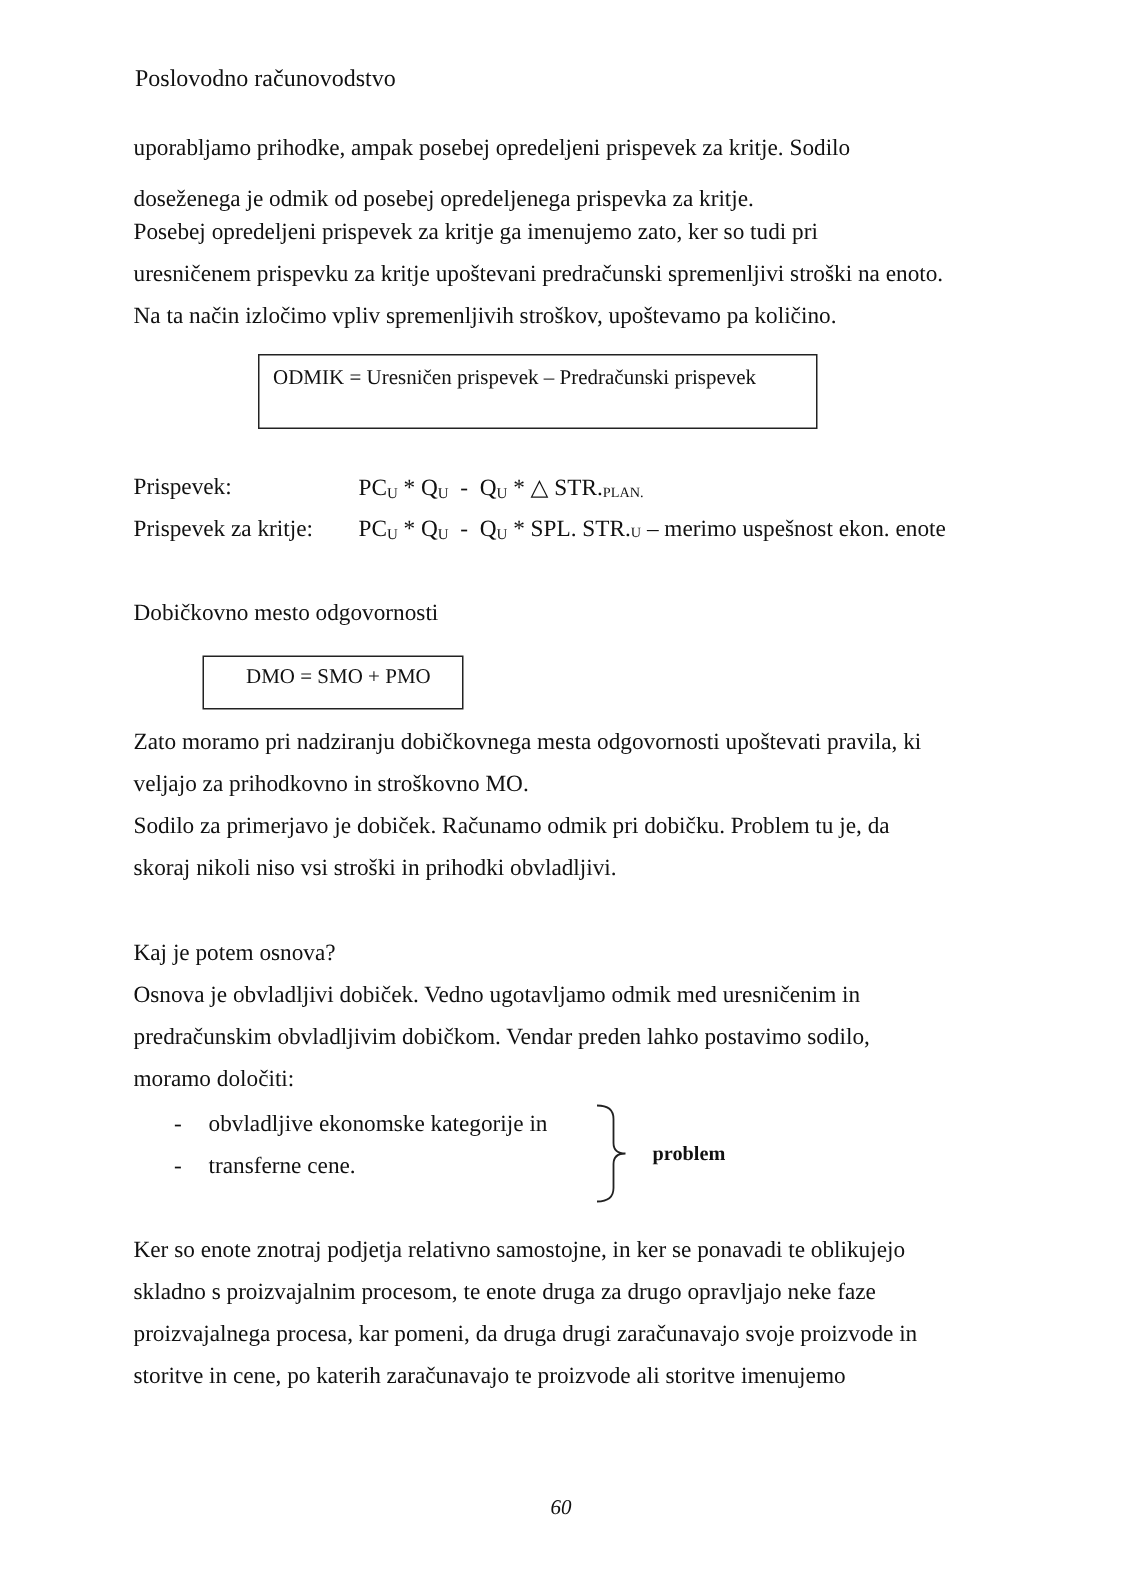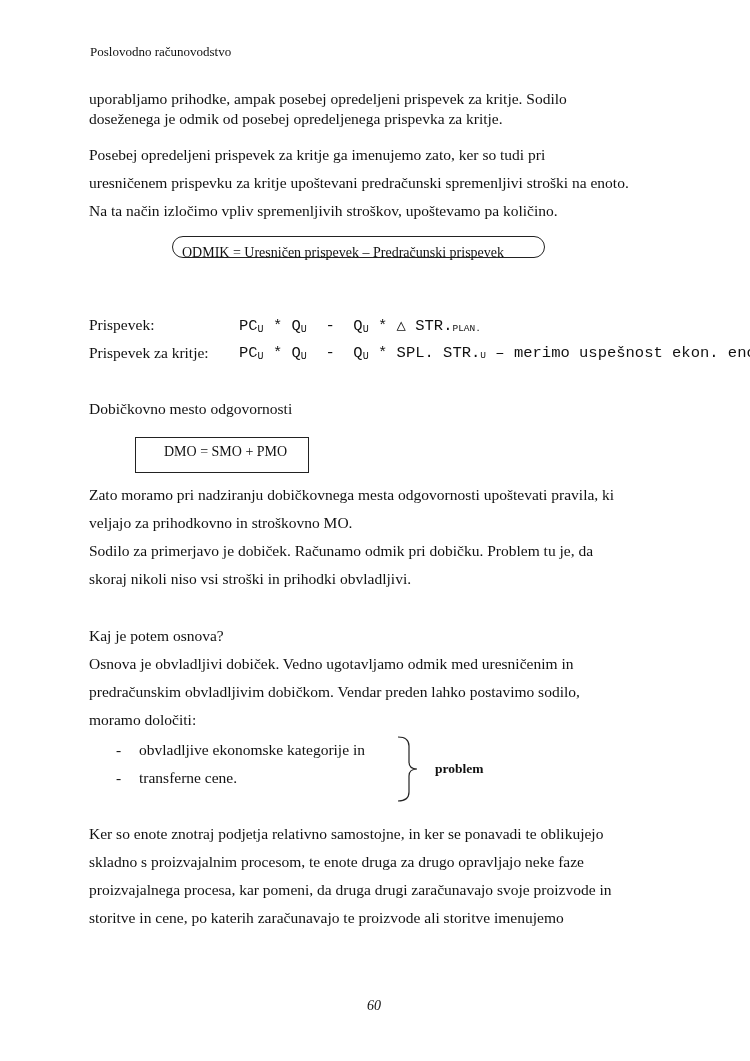--- a/index.html
+++ b/index.html
@@ -1,48 +1,48 @@
 <!DOCTYPE html>
 <html><head>
 <meta charset="utf-8">
 <style>
   html, body { margin: 0; padding: 0; background: #ffffff; }
   body {
     width: 750px; height: 1061px; position: relative; overflow: hidden;
     font-family: "Liberation Serif", serif; color: #111; font-size: 15.5px;
   }
   .abs { position: absolute; white-space: nowrap; }
-  .header { left: 90px; top: 44px; font-size: 13px; font-family: Liberation Serif, serif; }
+  .header { left: 90px; top: 44px; font-size: 16px; font-family: Liberation Serif, serif; }
   .line { left: 89px; }
   b { font-weight: normal; }
   .box {
     position: absolute; border: 1px solid #222; box-sizing: border-box;
     font-size: 14px; padding-left: 9px; padding-top: 8px;
   }
   .sub { font-size: 10px; vertical-align: -2px; }
   .subs { font-size: 9.5px; vertical-align: -1px; }
   .label-col { left: 89px; }
-  .formula-col { left: 239px; font-family: Liberation Mono, monospace; }
+  .formula-col { left: 239px; }
   .dash { left: 116px; }
   .item { left: 139px; text-align: right; }
   .page-number { left: 367px; top: 998px; font-size: 14px; font-style: italic; }
   .delta { display: inline-block; }
 </style>
 </head>
 <body>
 
 <div class="abs header">Poslovodno računovodstvo</div>
 
 <div class="abs line" style="top:90px"><span>uporabljamo prihodke, ampak </span><b>posebej opredeljeni prispevek za kritje</b><span>. Sodilo</span></div>
-<div class="abs line" style="top:110px">doseženega je odmik od posebej opredeljenega prispevka za kritje.</div>
+<div class="abs line" style="top:124px">doseženega je odmik od posebej opredeljenega prispevka za kritje.</div>
 <div class="abs line" style="top:146px"><b>Posebej opredeljeni prispevek za kritje</b><span> ga imenujemo zato, ker so tudi pri</span></div>
 <div class="abs line" style="top:174px">uresničenem prispevku za kritje upoštevani predračunski spremenljivi stroški na enoto.</div>
 <div class="abs line" style="top:202px">Na ta način izločimo vpliv spremenljivih stroškov, upoštevamo pa količino.</div>
 
-<div class="box" style="left:172px; top:236px; width:373px; height:22px;border-radius:12px;"><span>ODMIK = Uresničen prispevek – Predračunski prispevek</span></div>
+<div class="box" style="left:172px; top:236px; width:373px; height:50px;"><span>ODMIK = Uresničen prispevek – Predračunski prispevek</span></div>
 
 <div class="abs label-col" style="top:316px">Prispevek:</div>
 <div class="abs formula-col" style="top:316px"><span>PC</span><span class="sub">U</span><span> * Q</span><span class="sub">U</span><span style="white-space:pre">  -  Q</span><span class="sub">U</span><span style="white-space:pre"> * </span><span class="delta">△</span><span> STR.</span><span class="subs">PLAN.</span></div>
 
 <div class="abs label-col" style="top:344px">Prispevek za kritje:</div>
 <div class="abs formula-col" style="top:344px"><span>PC</span><span class="sub">U</span><span> * Q</span><span class="sub">U</span><span style="white-space:pre">  -  Q</span><span class="sub">U</span><span style="white-space:pre"> * SPL. STR.</span><span class="subs">U</span><span> – merimo uspešnost ekon. enote</span></div>
 
 <div class="abs line" style="top:400px"><b>Dobičkovno mesto odgovornosti</b></div>
 <div class="box" style="left:135px; top:437px; width:174px; height:36px; padding-top:6px;padding-left:28px;"><span>DMO = SMO + PMO</span></div>
 

